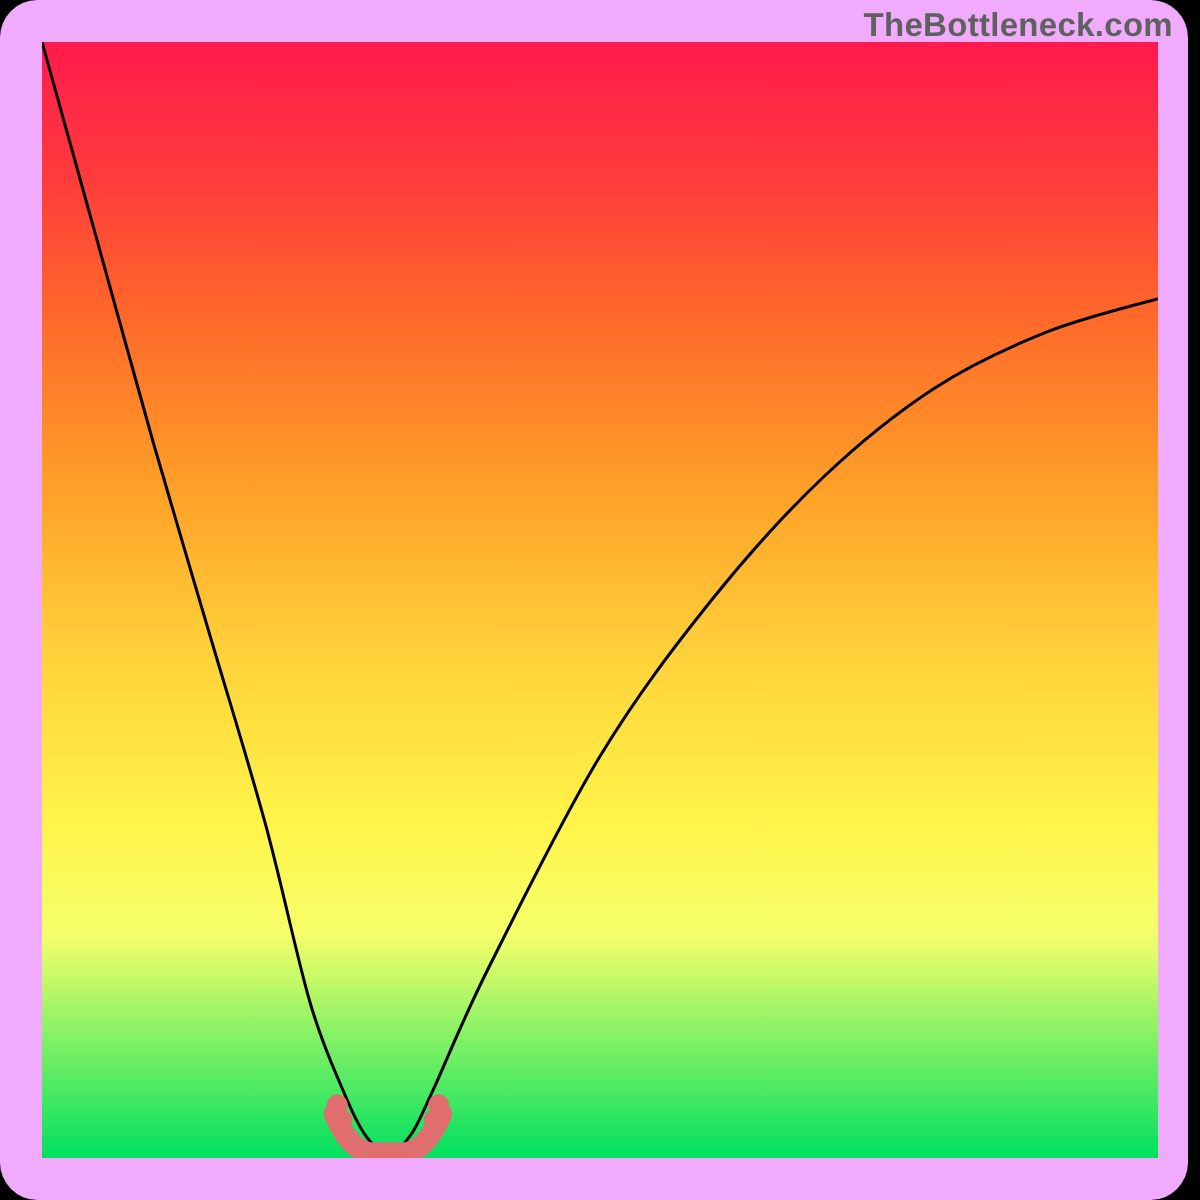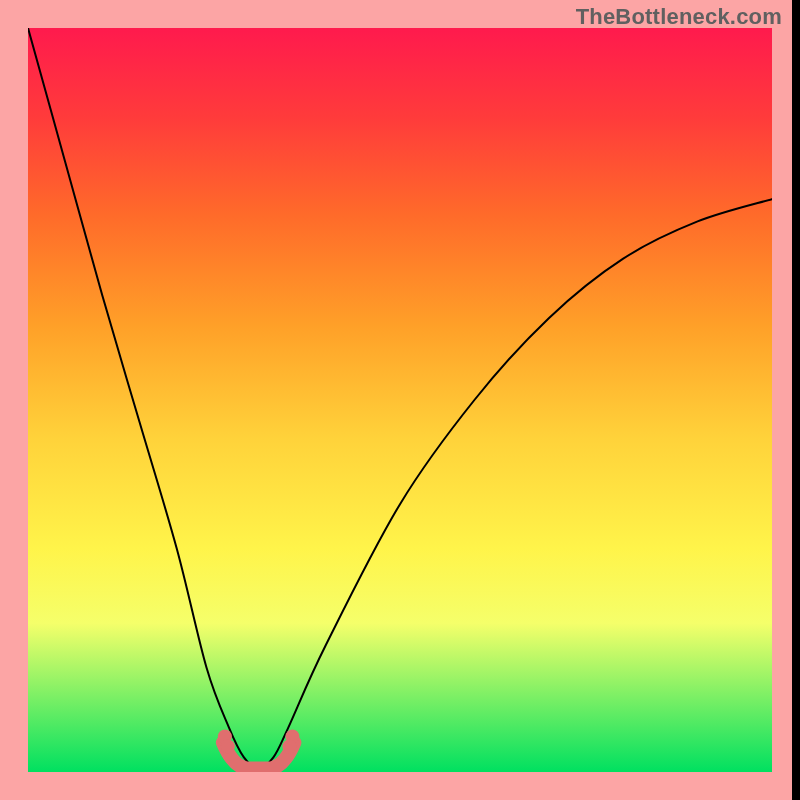--- a/index.html
+++ b/index.html
@@ -1,21 +1,22 @@
 <!DOCTYPE html>
 <html><head>
 <meta charset="utf-8">
 <style>
   * { margin: 0; padding: 0; box-sizing: border-box; }
   html, body { width: 800px; height: 800px; overflow: hidden; background: #000; }
   .frame {
     position: relative;
     width: 792px;
     height: 800px;
-    background: #fca5a5;
+    background: #f0abfc;
+    border-radius: 25px;
   }
   .plot-area {
     position: absolute;
     left: 28px;
     top: 28px;
     width: 744px;
     height: 744px;
     background: linear-gradient(to bottom,
       #ff1a4d 0%,
       #ff3b3b 12%,

